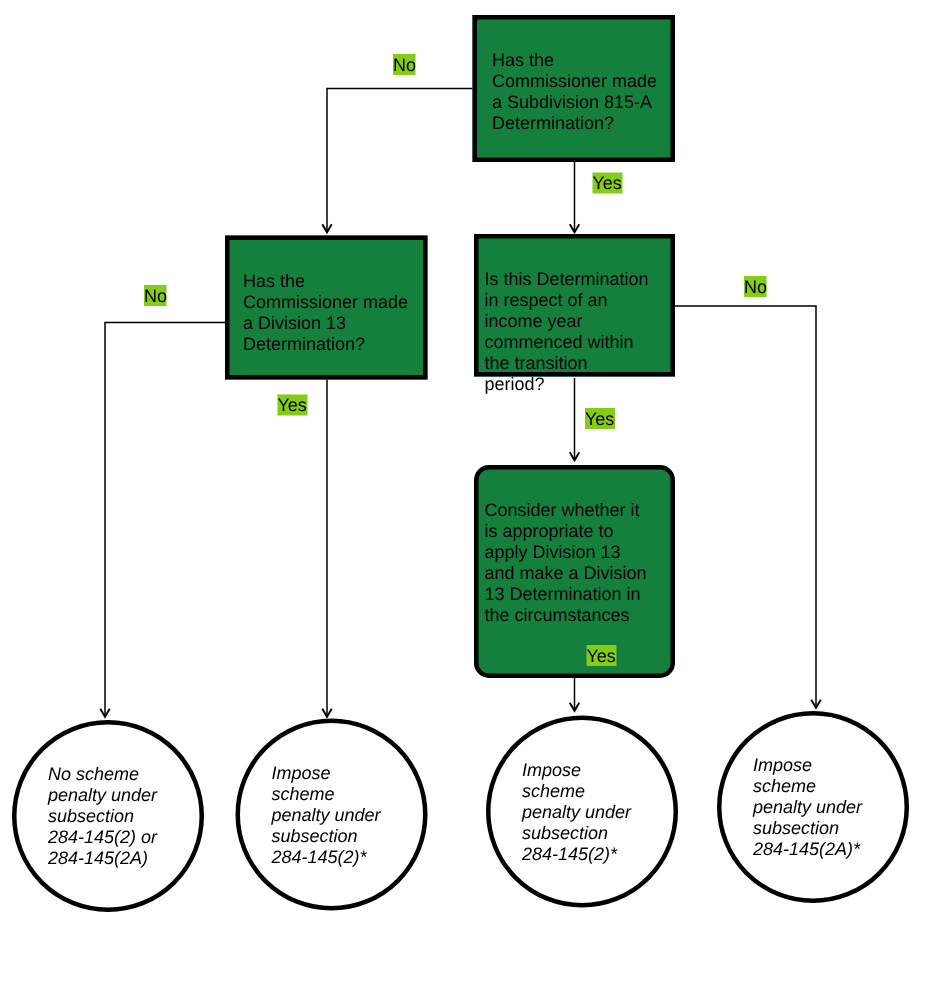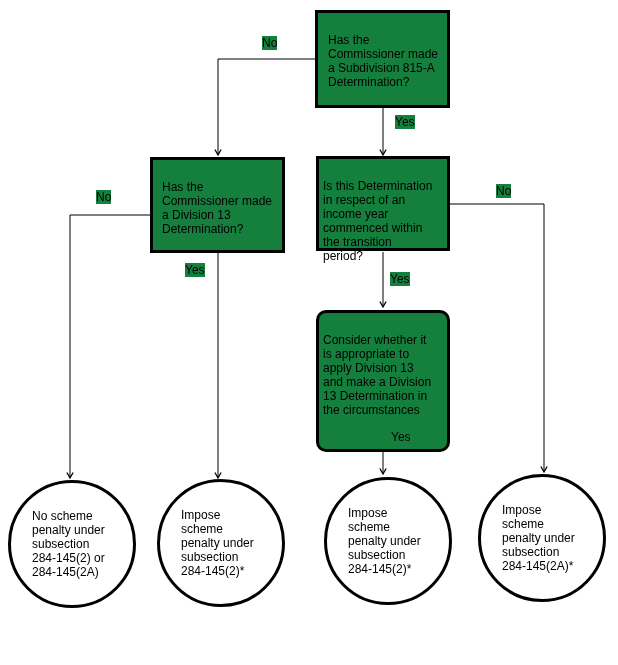--- a/index.html
+++ b/index.html
@@ -45,36 +45,37 @@
     position: absolute;
     box-sizing: border-box;
     width: 128px;
     height: 128px;
     border: 3px solid #000000;
     border-radius: 50%;
     background: #ffffff;
     display: flex;
     align-items: center;
     z-index: 2;
+    font-style: italic;
   }
   .circle .ctext {
     padding-left: 21px;
     font-size: 12px;
     line-height: 14px;
     white-space: pre-line;
   }
   .circ-nopenalty { left: 8px;   top: 480px; }
   .circ-pen2a-left{ left: 157px; top: 479px; }
   .circ-pen2-mid  { left: 324px; top: 477px; }
   .circ-pen2a     { left: 478px; top: 474px; }
   .edge-label {
     position: absolute;
     font-size: 12px;
     line-height: 14px;
-    background: #15803d;
+    background: #84cc16;
     z-index: 3;
   }
   .lbl-no-815a  { left: 262px; top: 36px; }
   .lbl-yes-815a { left: 395px; top: 115px; }
   .lbl-no-div13 { left: 96px;  top: 190px; }
   .lbl-yes-div13{ left: 185px; top: 263px; }
   .lbl-no-trans { left: 496px; top: 184px; }
   .lbl-yes-trans{ left: 390px; top: 272px; }
   .lbl-yes-consider { left: 391px; top: 430px; }
   .footnote {

